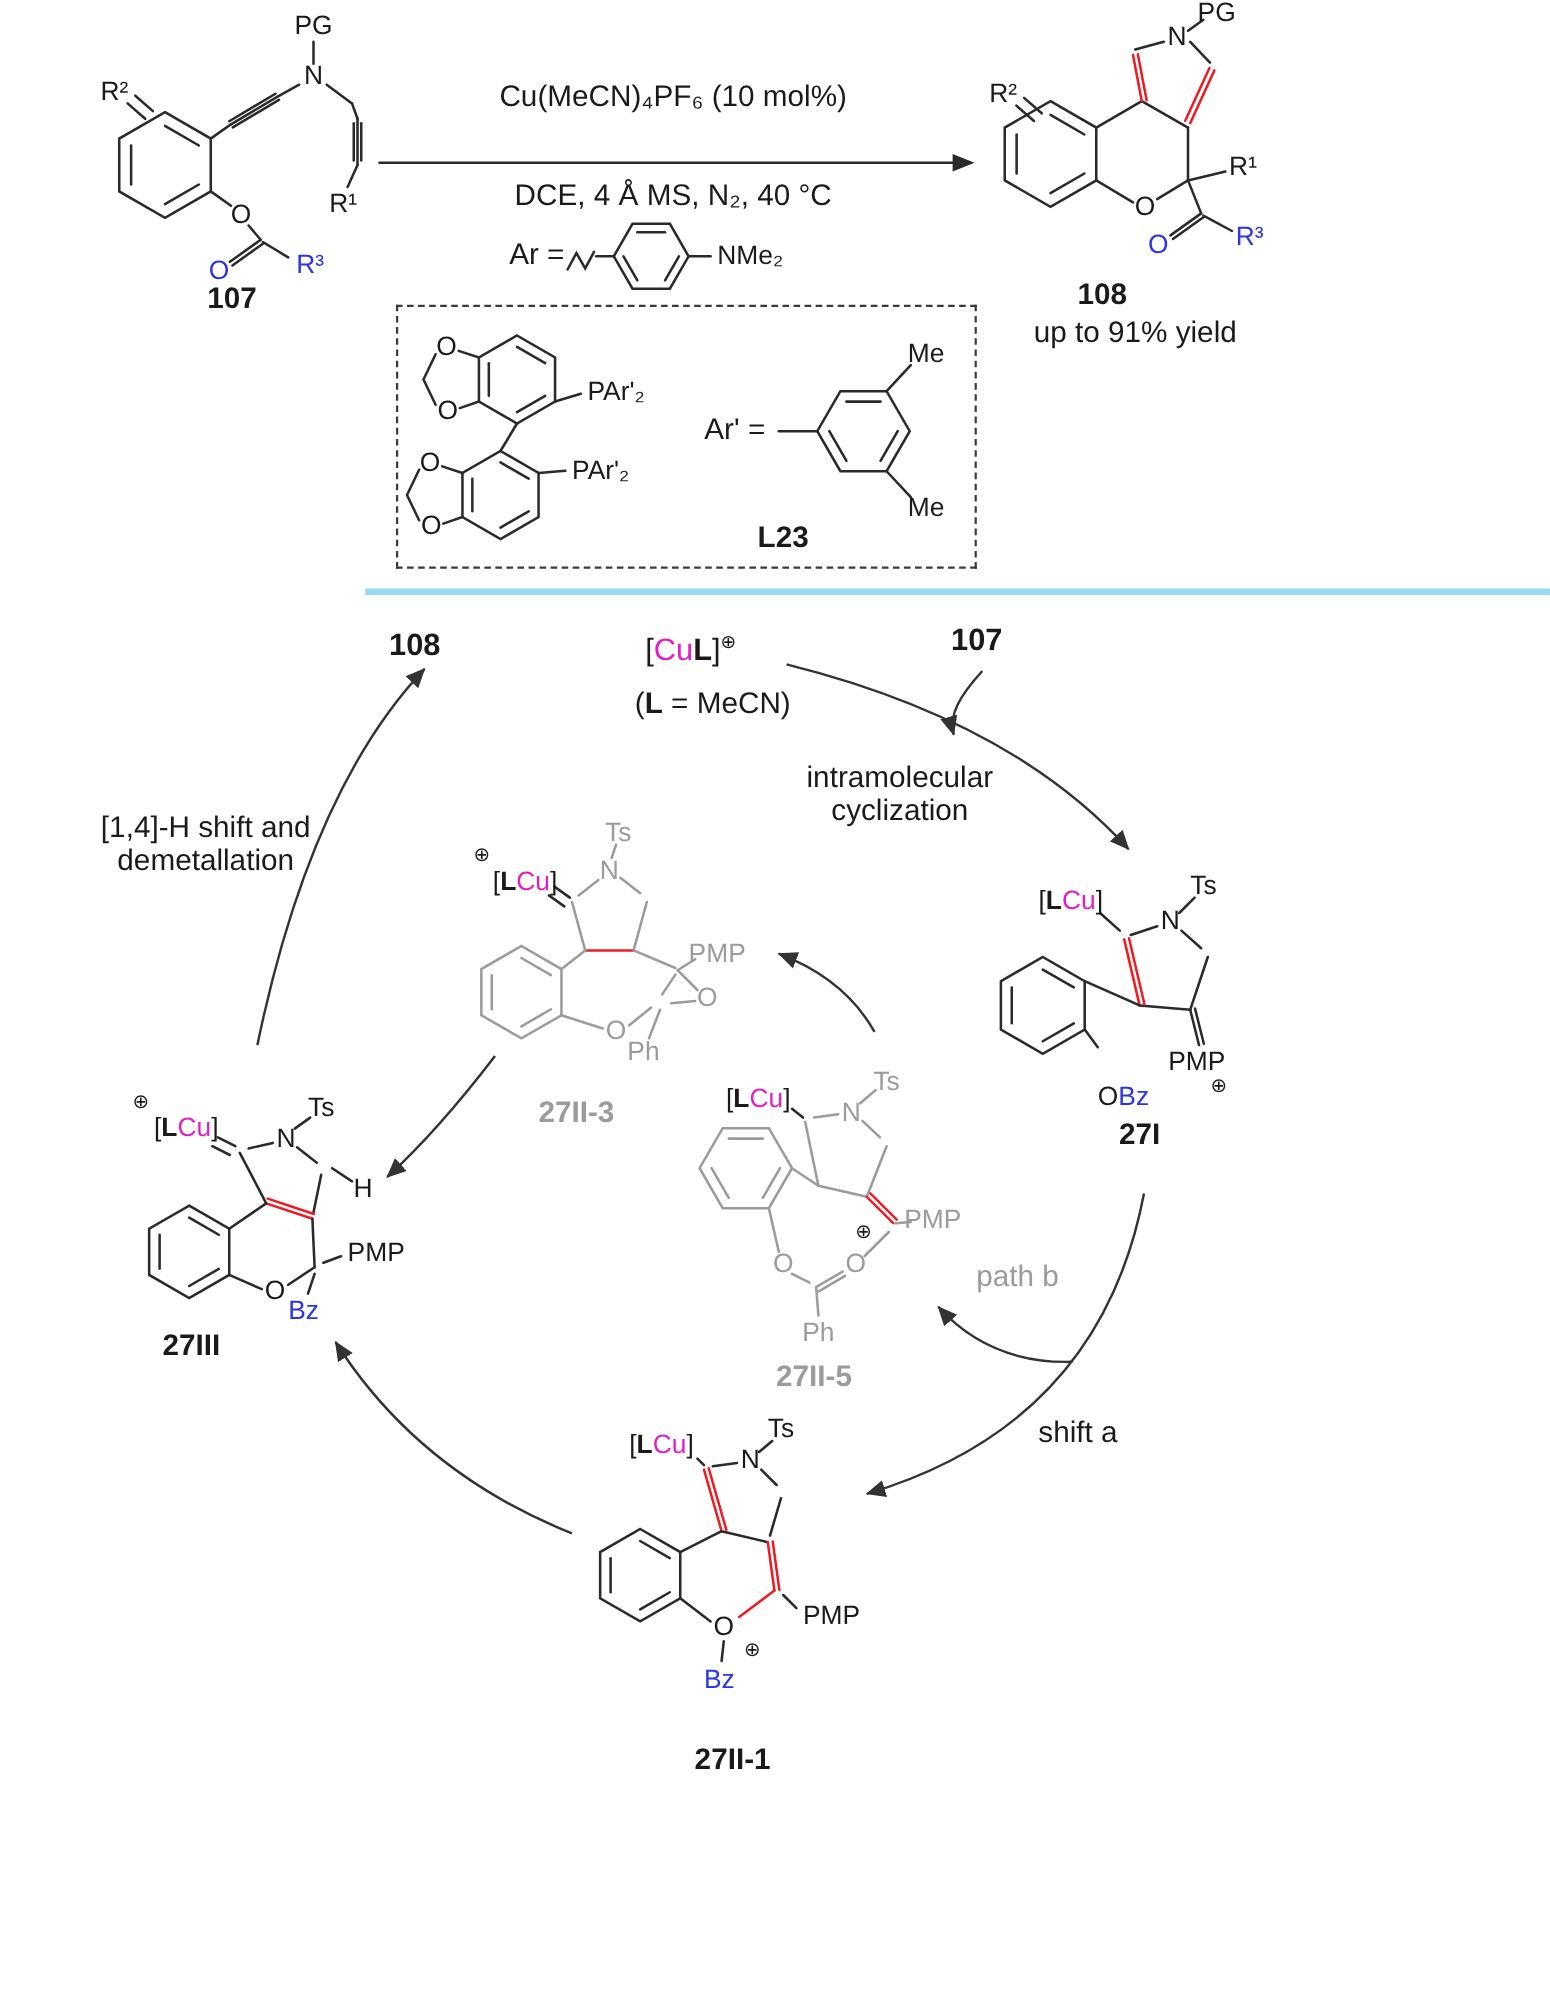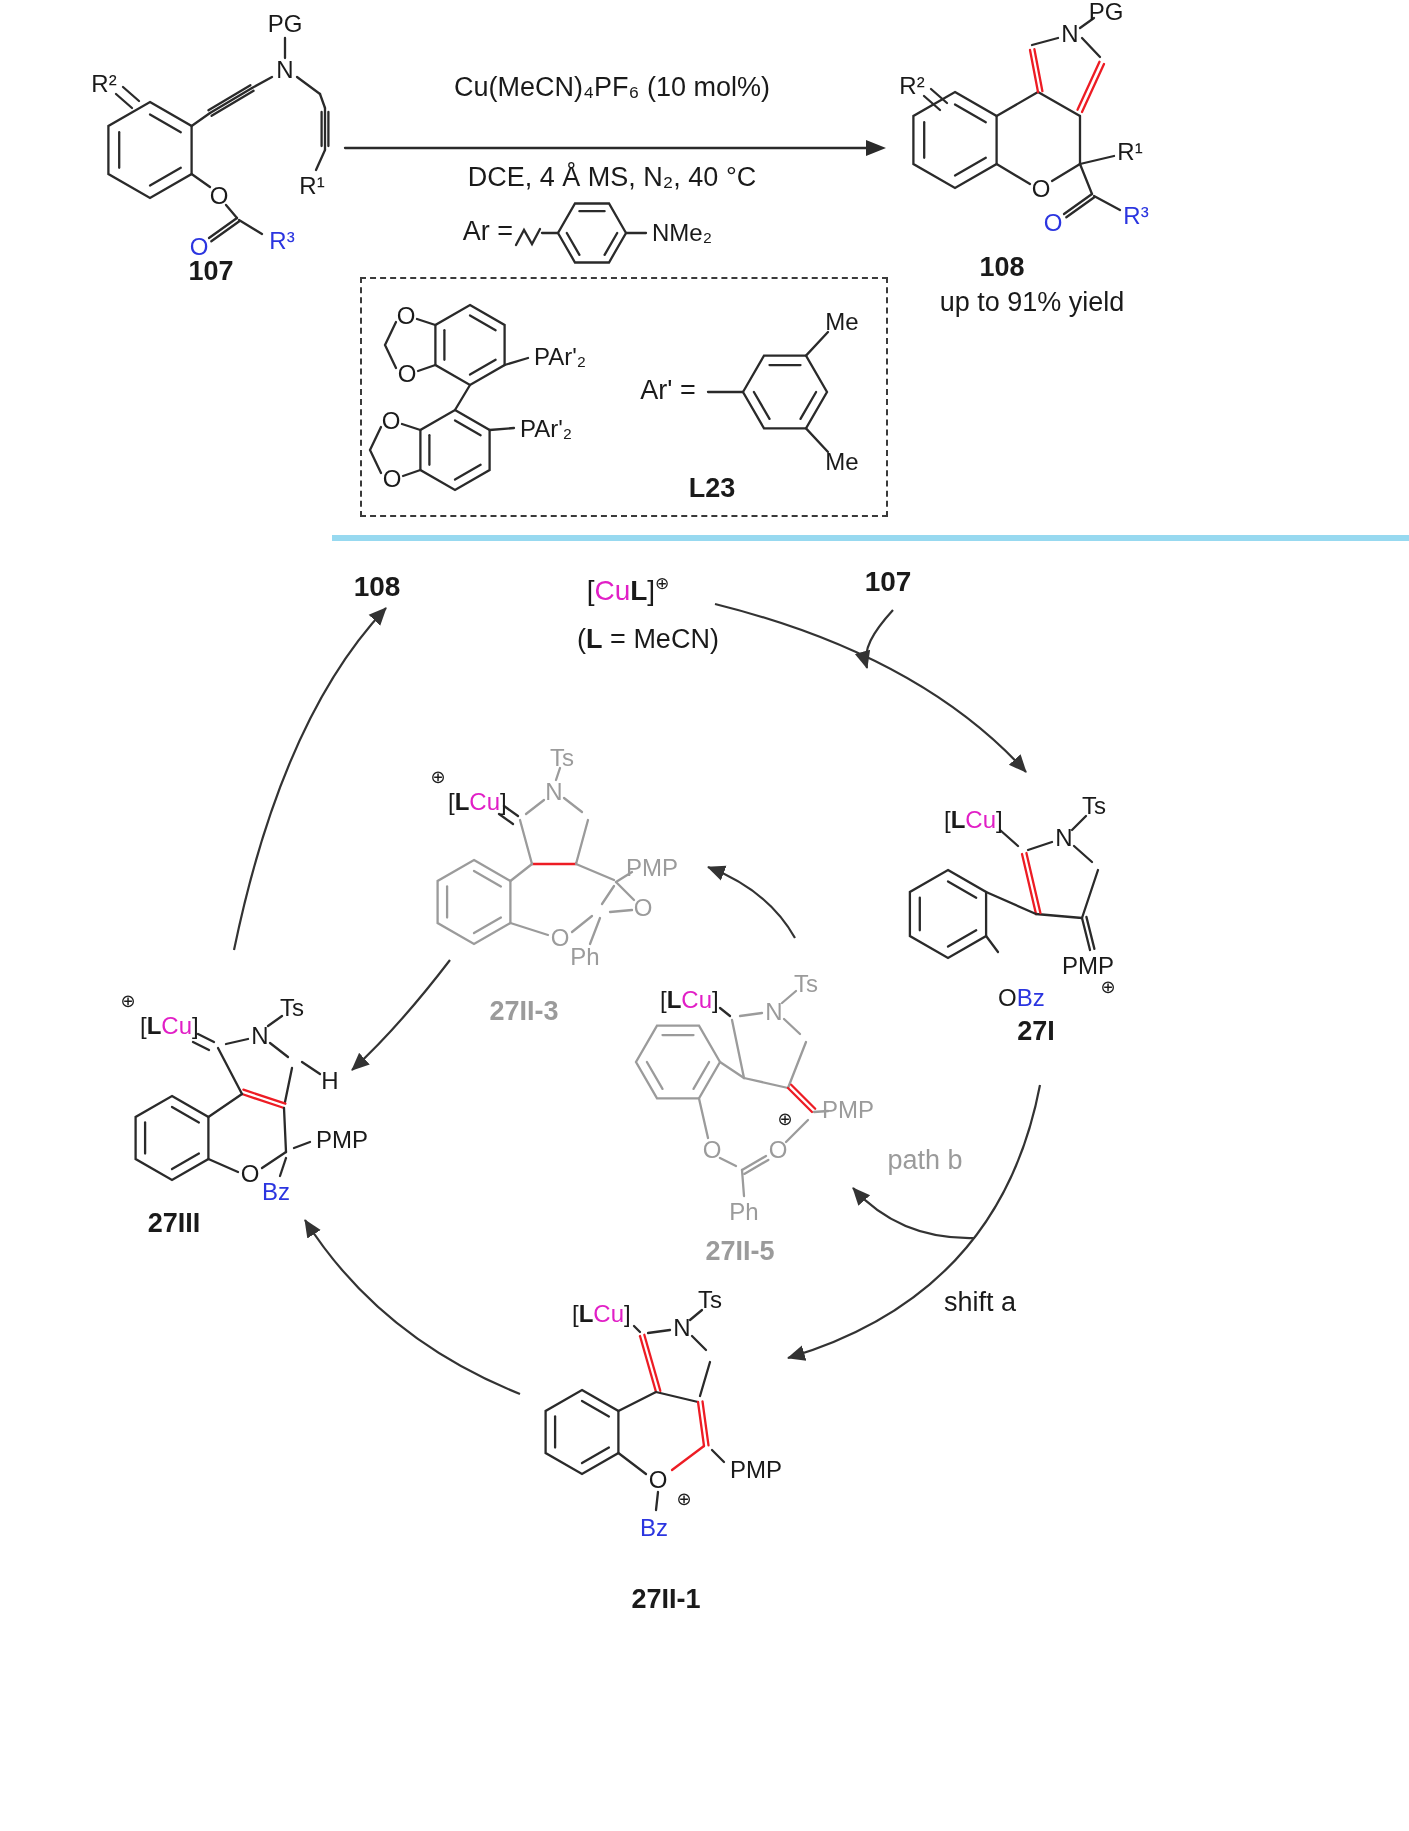--- a/index.html
+++ b/index.html
@@ -292,20 +292,22 @@
 <span class="t" style="left:842px;top:322px">Me</span>
 <span class="t" style="left:842px;top:462px">Me</span>
 <span class="t b s27" style="left:712px;top:489px">L23</span>
 
 <div id="rule"></div>
 
 <span class="t s28" style="left:628px;top:591px"><span>[</span><span class="mag">Cu</span><span class="b">L</span><span>]</span><span class="sup">⊕</span></span>
 <span class="t s27" style="left:648px;top:640px"><span>(</span><span class="b">L</span><span> = MeCN)</span></span>
 <span class="t b s28" style="left:377px;top:587px">108</span>
 <span class="t b s28" style="left:888px;top:582px">107</span>
+<div class="t s27 wrapc" style="left:818px;top:722px;width:240px">intramolecular cyclization</div>
+<div class="t s27 wrapc" style="left:187px;top:768px;width:245px">[1,4]-H shift and demetallation</div>
 <span class="t s27" style="left:980px;top:1303px">shift a</span>
 <span class="t s27 gray" style="left:925px;top:1161px">path b</span>
 
 <span class="t tl" style="left:944px;top:820px"><span>[</span><span class="b">L</span><span class="mag">Cu</span><span>]</span></span>
 <span class="t" style="left:1094px;top:806px">Ts</span>
 <span class="t" style="left:1064px;top:838px">N</span>
 <span class="t tl" style="left:998px;top:998px"><span>O</span><span class="blue">Bz</span></span>
 <span class="t" style="left:1088px;top:966px">PMP</span>
 <span class="t chg" style="left:1108px;top:988px">⊕</span>
 <span class="t b s27" style="left:1036px;top:1032px">27I</span>

